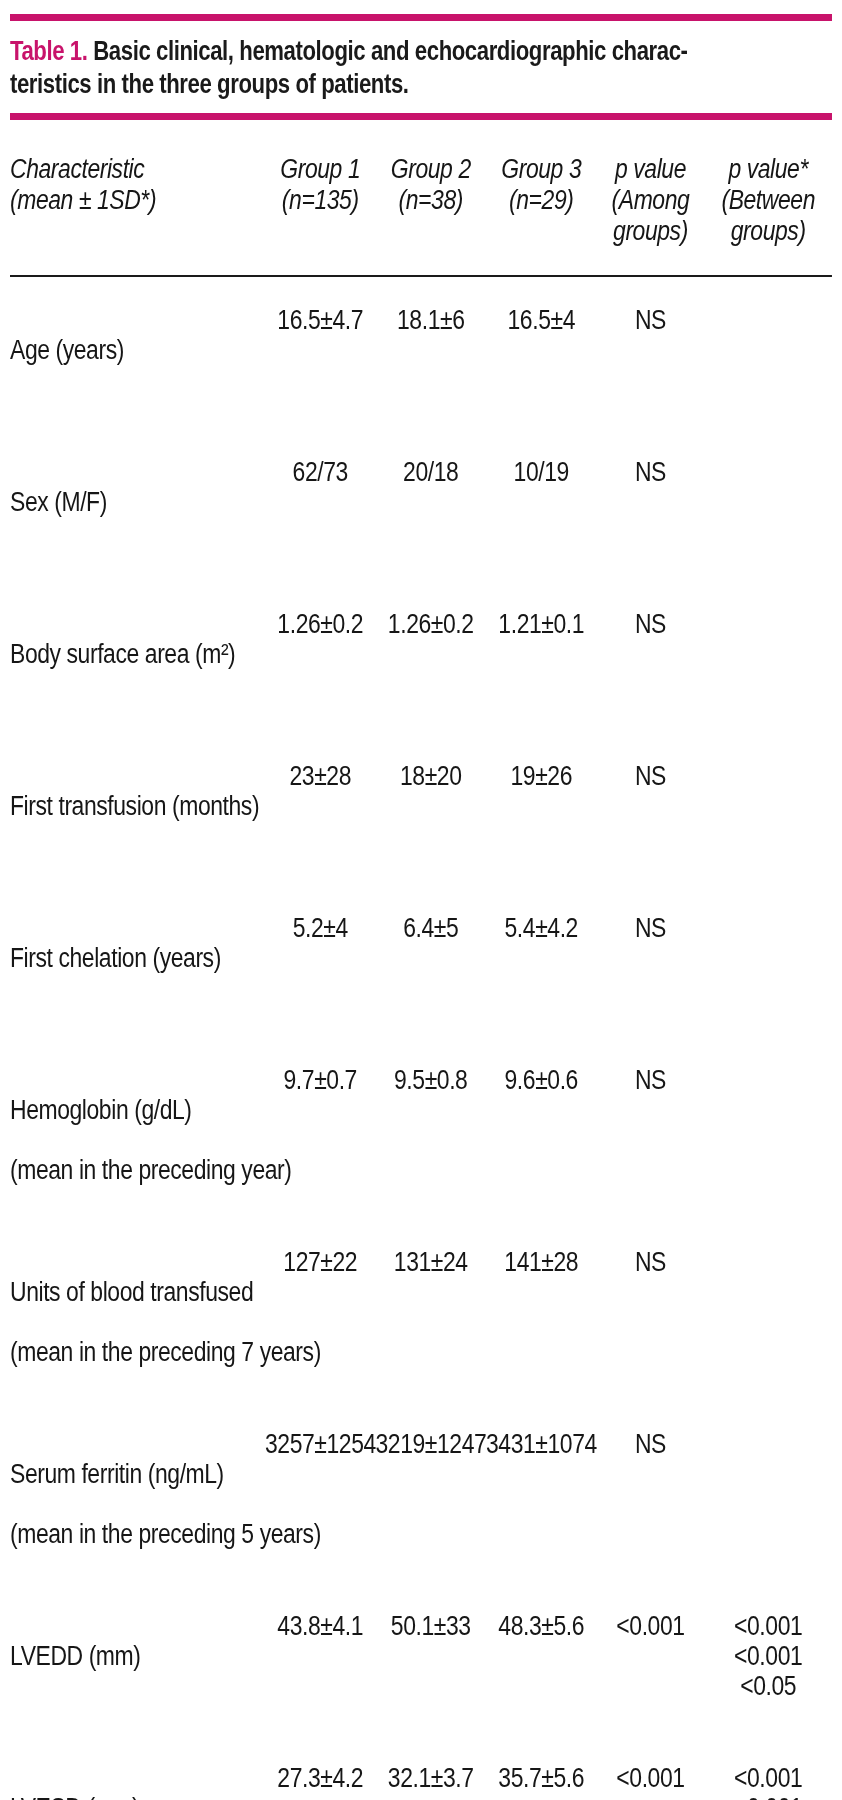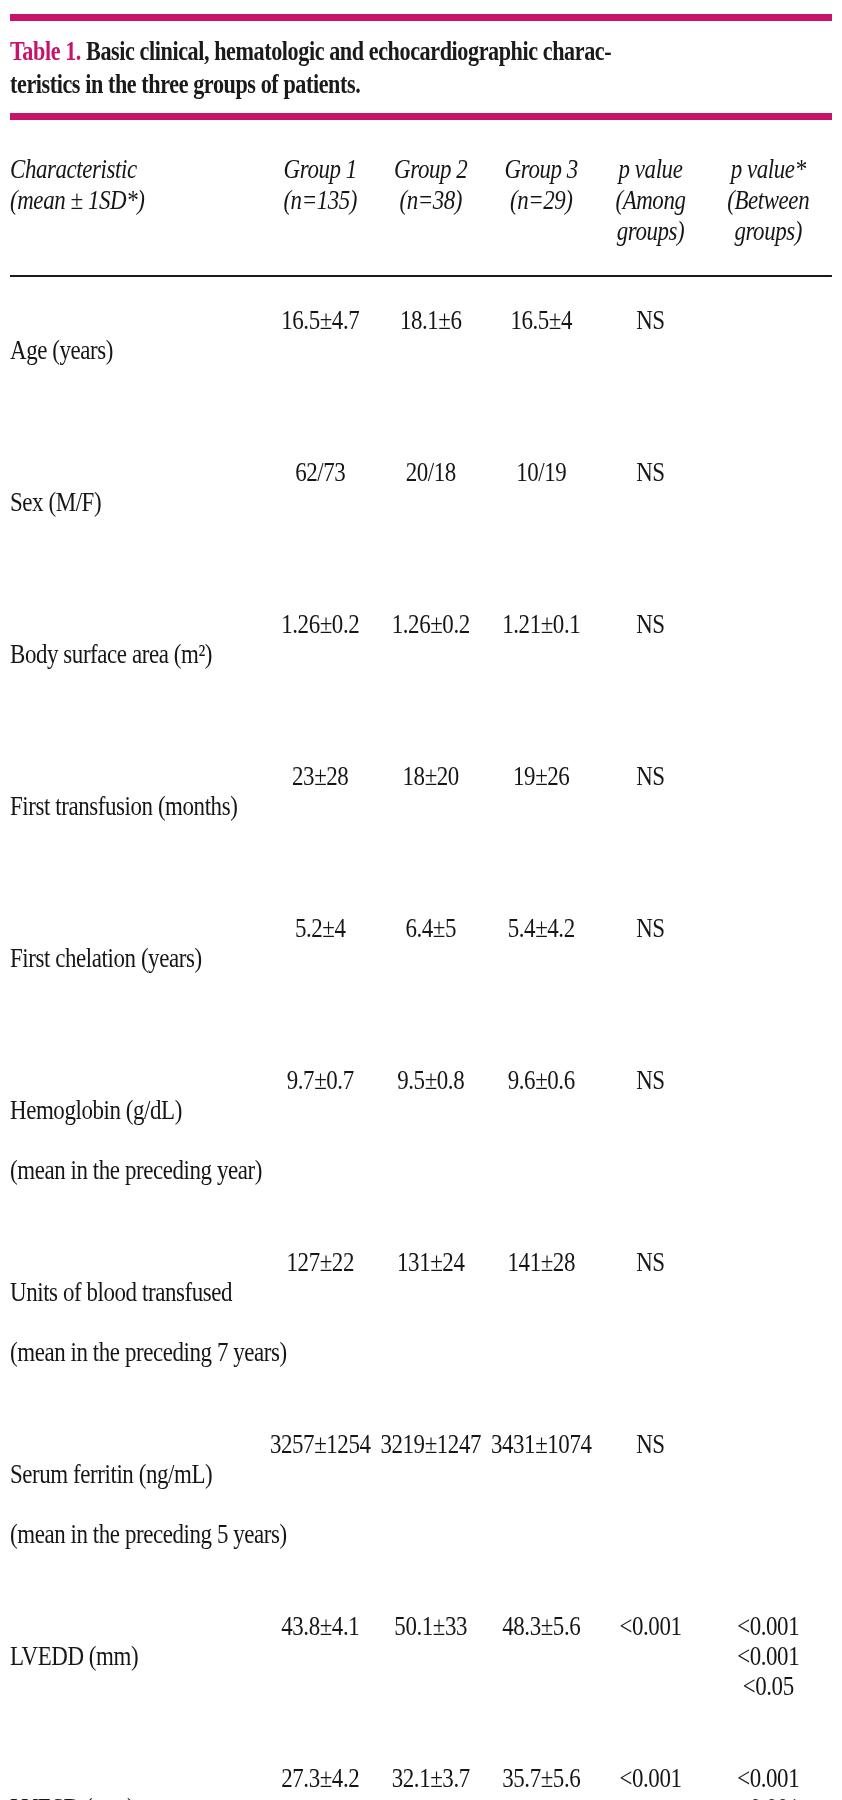--- a/index.html
+++ b/index.html
@@ -7,21 +7,21 @@
     width: 842px; height: 1800px;
     overflow: hidden;
     background: #ffffff;
   }
   .page {
     width: 842px; height: 1800px;
     box-sizing: border-box;
     padding: 14px 10px 0 10px;
     background: #ffffff;
     color: #161616;
-    font-family: Liberation Serif, serif;
+    font-family: Liberation Sans, sans-serif;
   }
   .rule-accent {
     width: 822px; height: 7px;
     background: #c8136b;
   }
   .title-wrap {
     margin-top: 14px;
     width: 1002px;
     transform: scaleX(0.82);
     transform-origin: 0 0;

